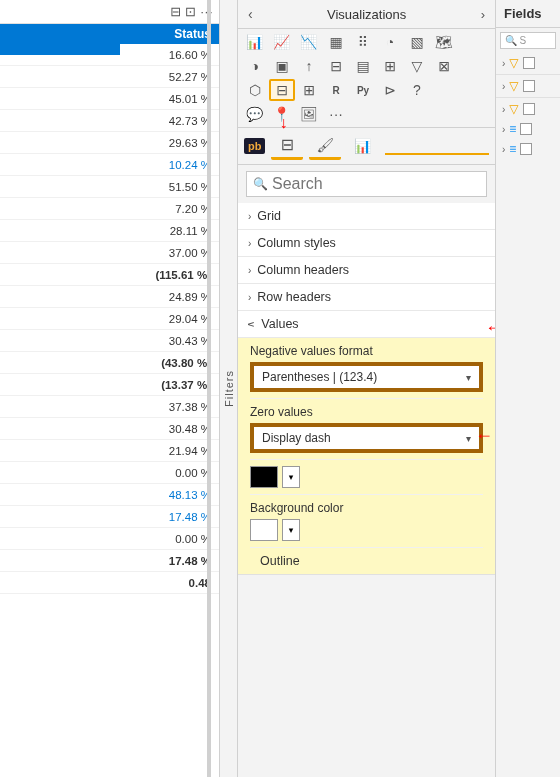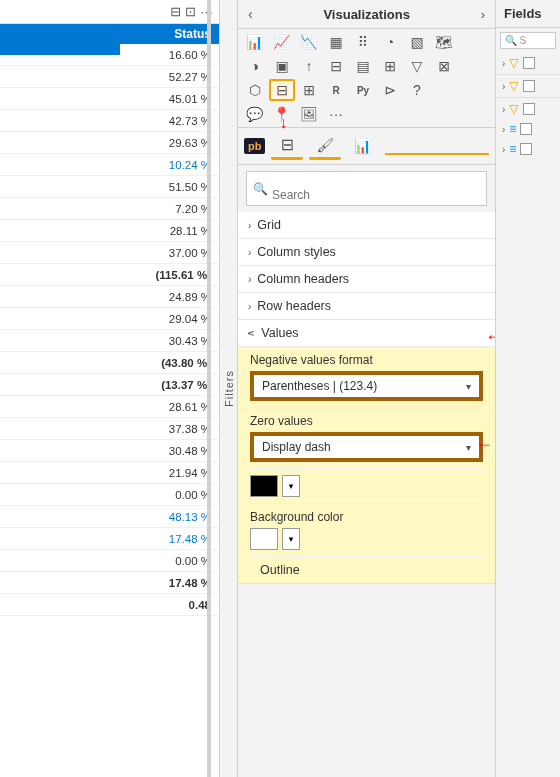--- a/index.html
+++ b/index.html
@@ -104,21 +104,21 @@
       display: flex;
       align-items: center;
       justify-content: space-between;
       padding: 6px 10px;
       background: #f3f3f3;
       border-bottom: 1px solid #d0d0d0;
     }
 
     .viz-header-title {
       font-size: 13px;
-      font-weight: 700;
+      font-weight: 400;
       color: #333;
     }
 
     .viz-header-arrow {
       color: #555;
       font-size: 13px;
       cursor: pointer;
     }
 
     .viz-icon-btn {
@@ -178,25 +178,24 @@
       background: white;
       padding: 3px 6px;
       gap: 4px;
     }
 
     .search-icon { color: #666; font-size: 12px; }
 
     .search-input {
       border: none;
       outline: none;
-      font-size: 12px;
+      font-size: 16px;
       width: 100%;
       background: transparent;
       color: #333;
-      margin-top: 13px;
     }
 
     
     .section-item {
       display: flex;
       align-items: center;
       padding: 6px 10px;
       cursor: pointer;
       border-bottom: 1px solid #e8e8e8;
       background: white;
@@ -378,21 +377,20 @@
       <div class="data-row">51.50 %</div>
       <div class="data-row">7.20 %</div>
       <div class="data-row">28.11 %</div>
       <div class="data-row">37.00 %</div>
       <div class="data-row bold">(115.61 %)</div>
       <div class="data-row">24.89 %</div>
       <div class="data-row">29.04 %</div>
       <div class="data-row">30.43 %</div>
       <div class="data-row bold">(43.80 %)</div>
       <div class="data-row bold">(13.37 %)</div>
-      <div class="data-row">28.61 %</div>
       <div class="data-row">37.38 %</div>
       <div class="data-row">30.48 %</div>
       <div class="data-row">21.94 %</div>
       <div class="data-row">0.00 %</div>
       <div class="data-row blue">48.13 %</div>
       <div class="data-row blue">17.48 %</div>
       <div class="data-row">0.00 %</div>
       <div class="data-row bold">17.48 %</div>
       <div class="data-row bold">0.48</div>
     </div>

